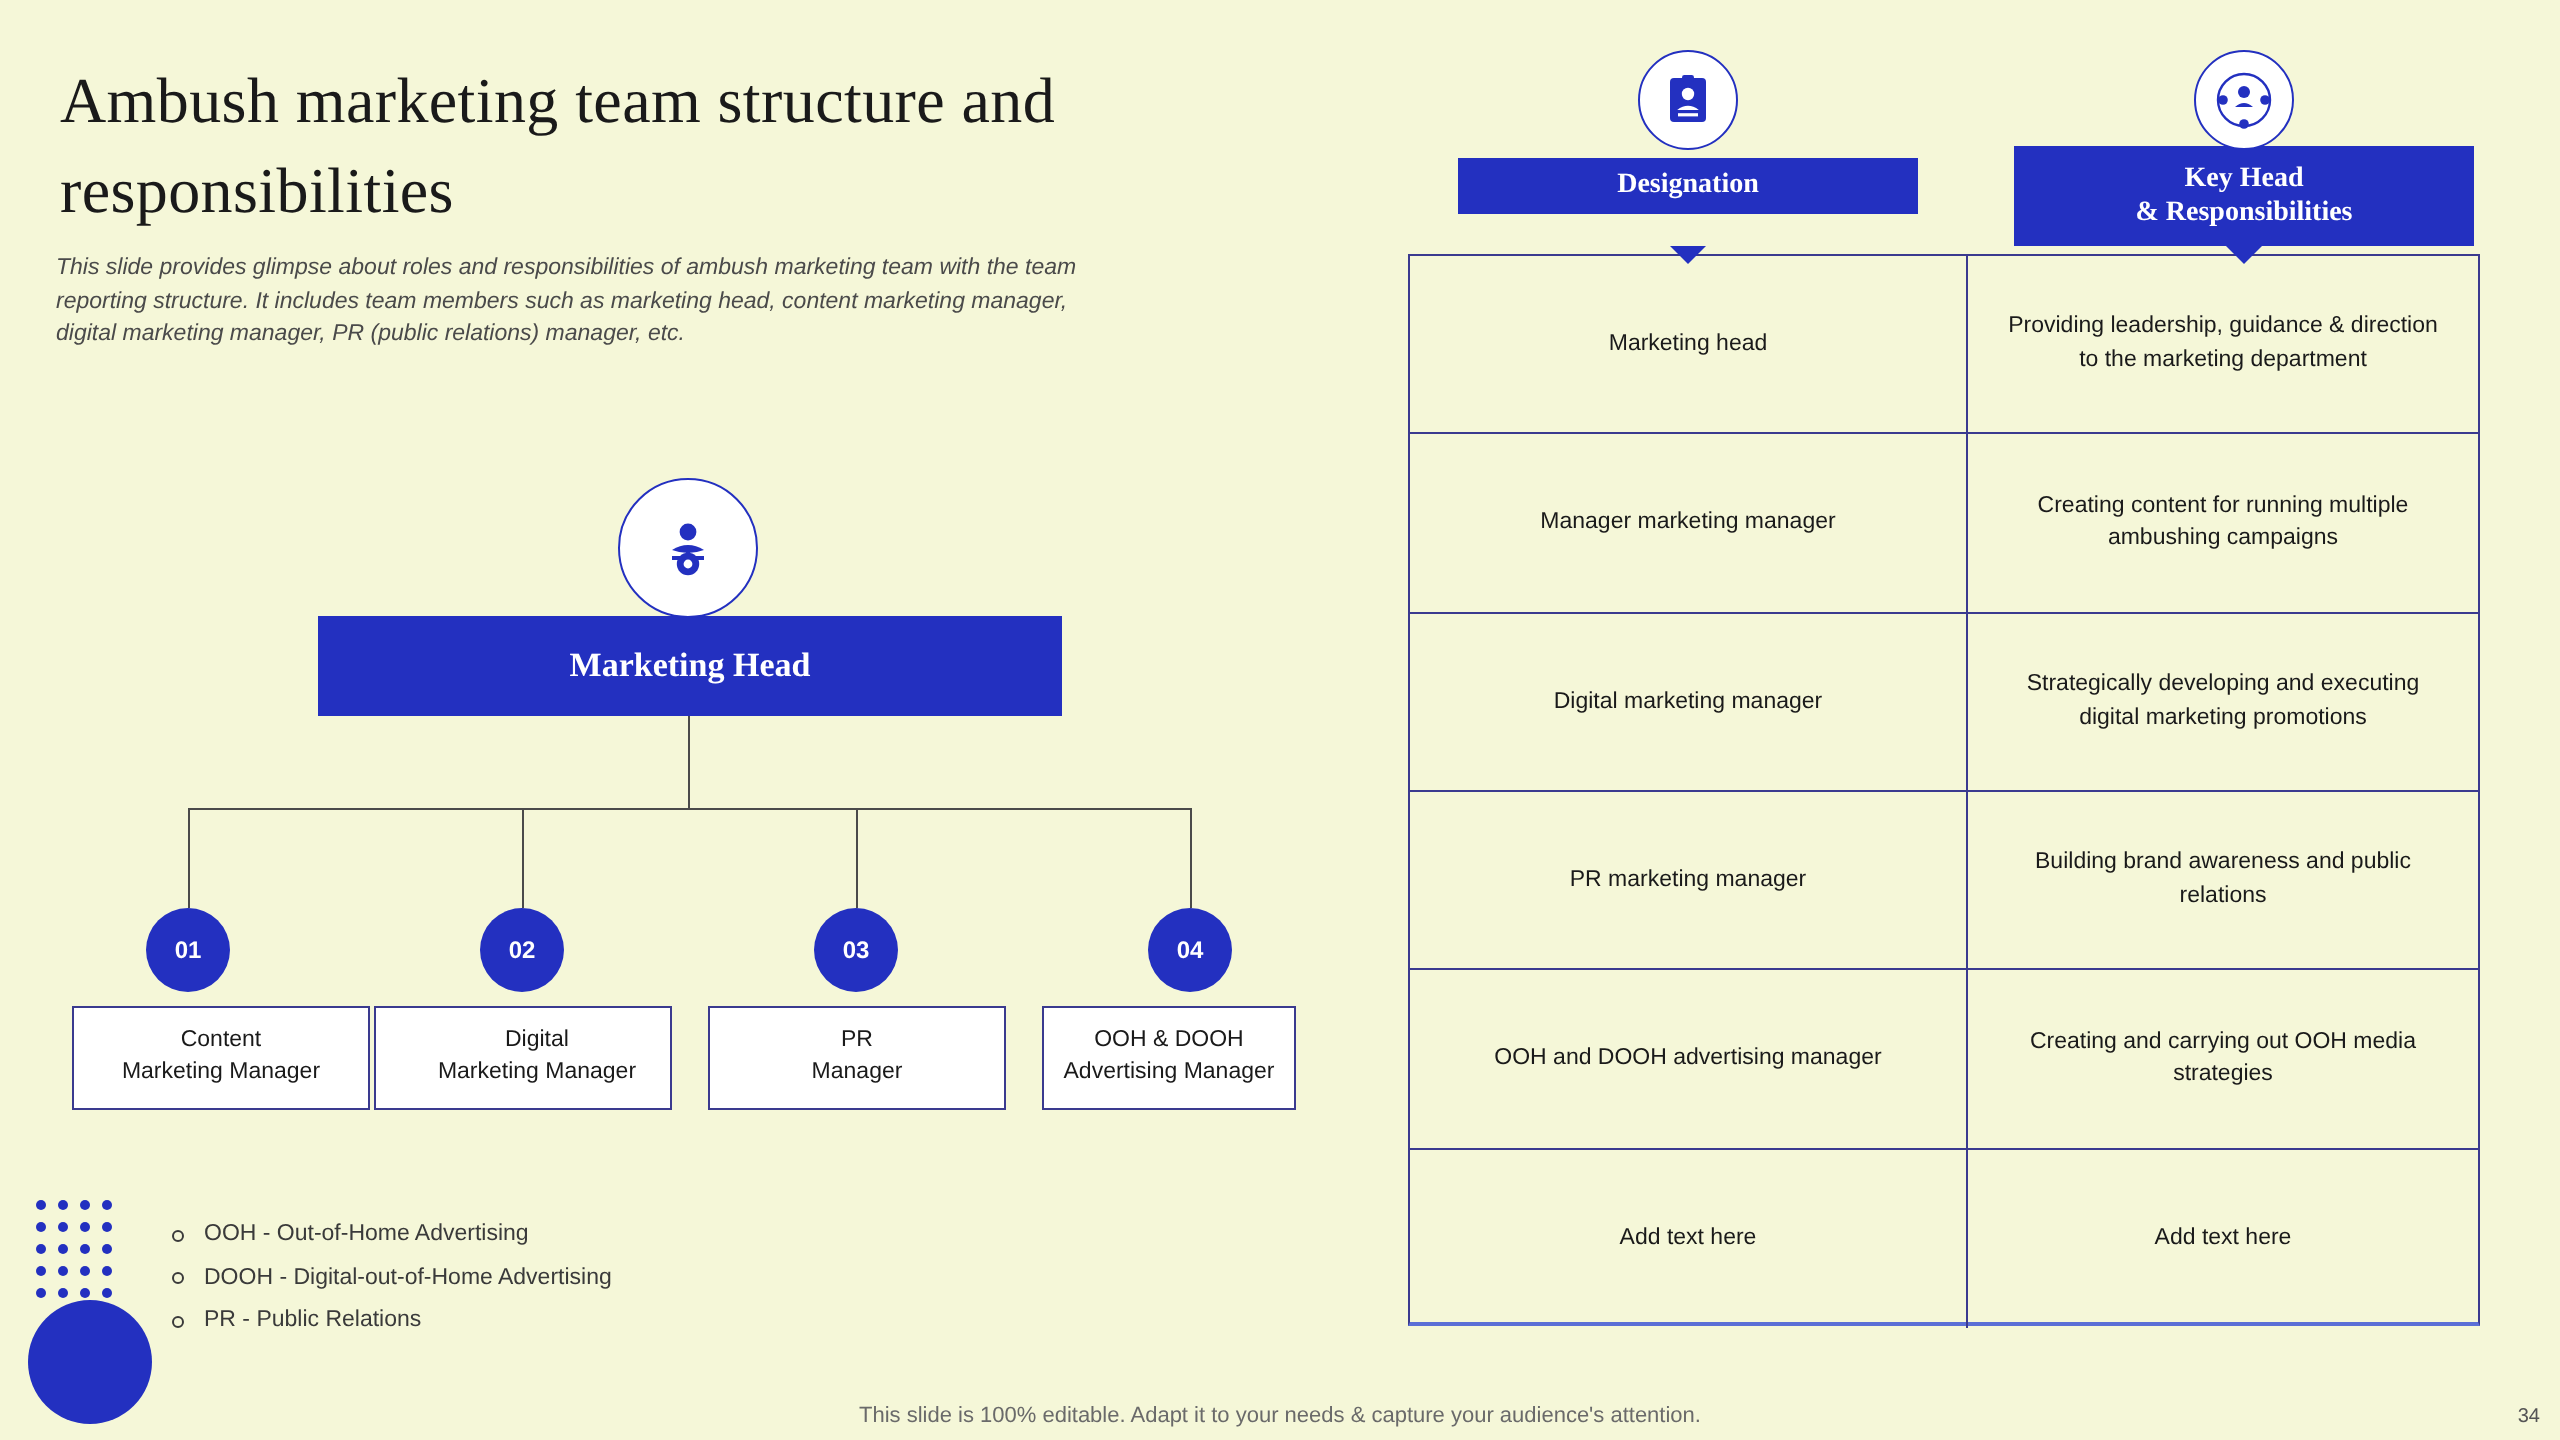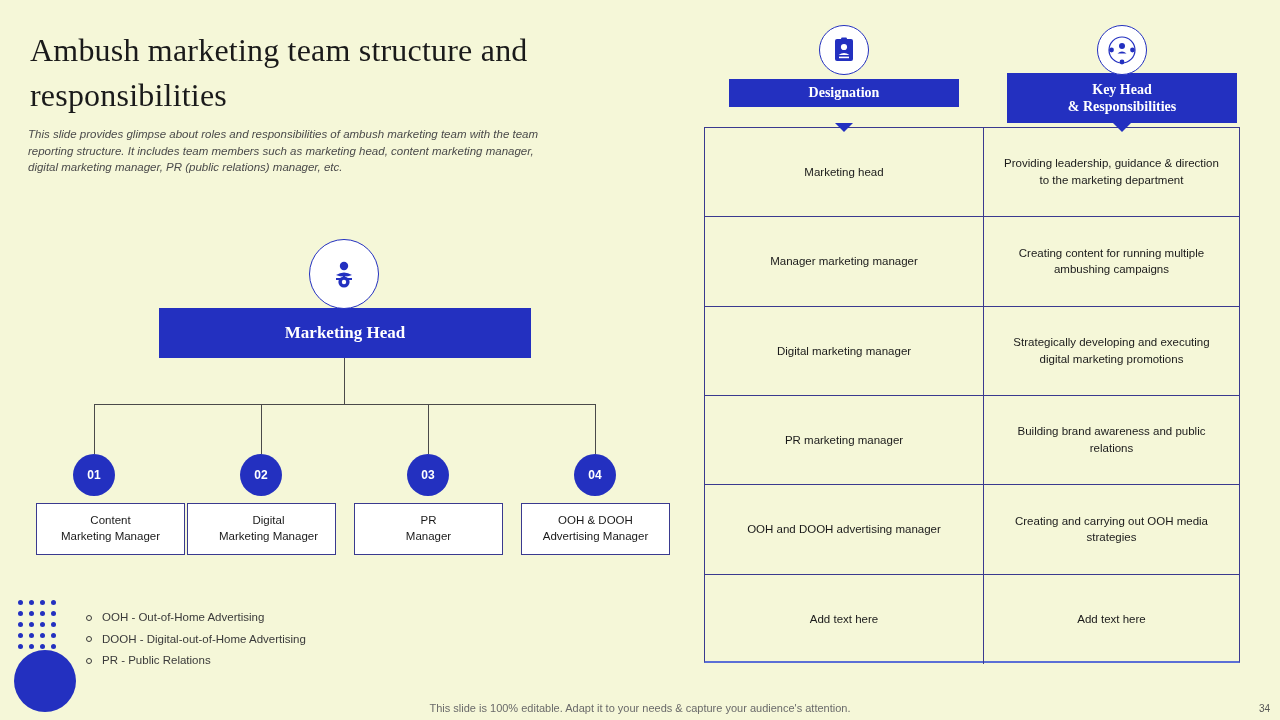--- a/index.html
+++ b/index.html
@@ -163,21 +163,21 @@
       <div>Digital</div>
       <div>Marketing Manager</div>
     </div>
   </div>
   <div class="leaf-box" style="left:354px;top:503px;width:149px;">
     <div>
       <div>PR</div>
       <div>Manager</div>
     </div>
   </div>
-  <div class="leaf-box" style="left:521px;top:503px;width:149px;">
+  <div class="leaf-box" style="left:521px;top:503px;width:127px;">
     <div>
       <div>OOH &amp; DOOH</div>
       <div>Advertising Manager</div>
     </div>
   </div>
 
   <div class="dots">
     <i style="left:0px;top:0px"></i>
       <i style="left:11px;top:0px"></i>
       <i style="left:22px;top:0px"></i>

